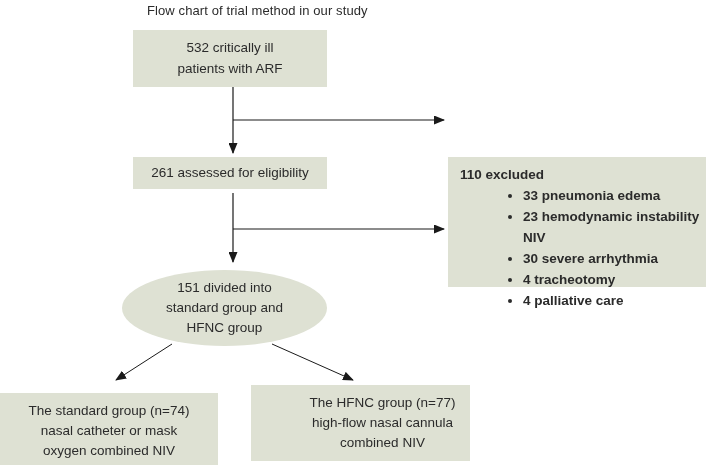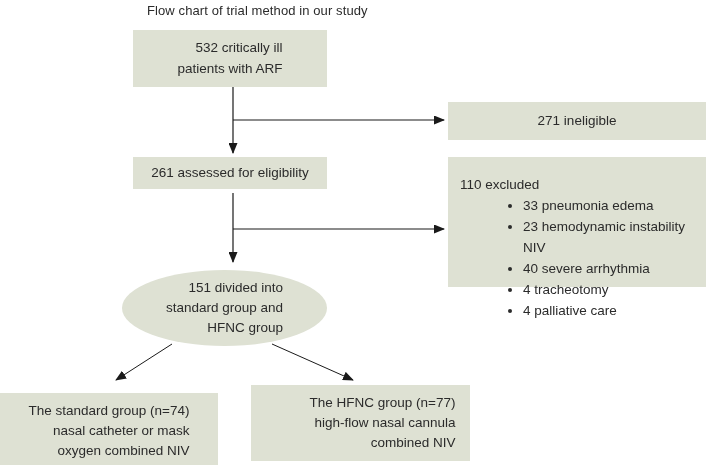--- a/index.html
+++ b/index.html
@@ -12,27 +12,27 @@
     letter-spacing:0.1px;
     margin-left:12px;
   }
   .arrows { position:absolute; left:0; top:0; pointer-events:none; }
   .node {
     position:absolute; background:#dee1d3; box-sizing:border-box;
     font-size:13.5px; line-height:1.5; color:#2b2b2b;
   }
   .centered {
     display:flex; align-items:center; justify-content:center;
-    text-align:right; white-space:pre-line;
+    text-align:center; white-space:pre-line;
   }
   .ellipse { border-radius:50%; }
   .n-patients  { left:133px; top:30px;  width:194px; height:57px; }
   .n-ineligible{ left:448px; top:102px; width:258px; height:38px; }
   .n-assessed  { left:133px; top:157px; width:194px; height:32px; }
-  .n-excluded  { left:448px; top:157px; width:258px; height:130px; padding:17px 4px 0 12px; }
+  .n-excluded  { left:448px; top:157px; width:258px; height:130px; padding:7px 4px 0 12px;font-weight:bold; }
   .n-divided   { left:122px; top:270px; width:205px; height:76px; }
   .n-standard  { left:0px;   top:385px; width:218px; height:76px;margin-top:8px; }
   .n-hfnc      { left:251px; top:385px; width:219px; height:76px;padding-left:44px; }
   .exc-heading { line-height:21px; }
   .exc-list {
     margin:0; padding:0 0 0 27px; list-style:disc;
   }
   .exc-list li { line-height:21px;margin-left:36px; }
 </style>
 </head>
@@ -52,30 +52,29 @@
     <line x1="233" y1="120" x2="444" y2="120" stroke="#1a1a1a" stroke-width="1.2" marker-end="url(#ah)"></line>
     <line x1="233" y1="193" x2="233" y2="262" stroke="#1a1a1a" stroke-width="1.2" marker-end="url(#ah)"></line>
     <line x1="233" y1="229" x2="444" y2="229" stroke="#1a1a1a" stroke-width="1.2" marker-end="url(#ah)"></line>
     <line x1="172" y1="344" x2="116" y2="380" stroke="#1a1a1a" stroke-width="1" marker-end="url(#ah)"></line>
     <line x1="272" y1="344" x2="353" y2="380" stroke="#1a1a1a" stroke-width="1" marker-end="url(#ah)"></line>
   </svg>
 
   <div class="node centered n-patients">532 critically ill
 patients with ARF</div>
 
-  <div class="node centered n-ineligible">271 ineligible</div>
 
   <div class="node centered n-assessed">261 assessed for eligibility</div>
 
   <div class="node n-excluded">
     <div class="exc-heading">110 excluded</div>
     <ul class="exc-list">
       <li>33 pneumonia edema</li>
       <li>23 hemodynamic instability NIV</li>
-      <li>40 severe arrhythmia</li>
+      <li>30 severe arrhythmia</li>
       <li>4 tracheotomy</li>
       <li>4 palliative care</li>
     </ul>
   </div>
 
   <div class="node centered ellipse n-divided">151 divided into
 standard group and
 HFNC group</div>
 
   <div class="node centered n-standard">The standard group (n=74)

